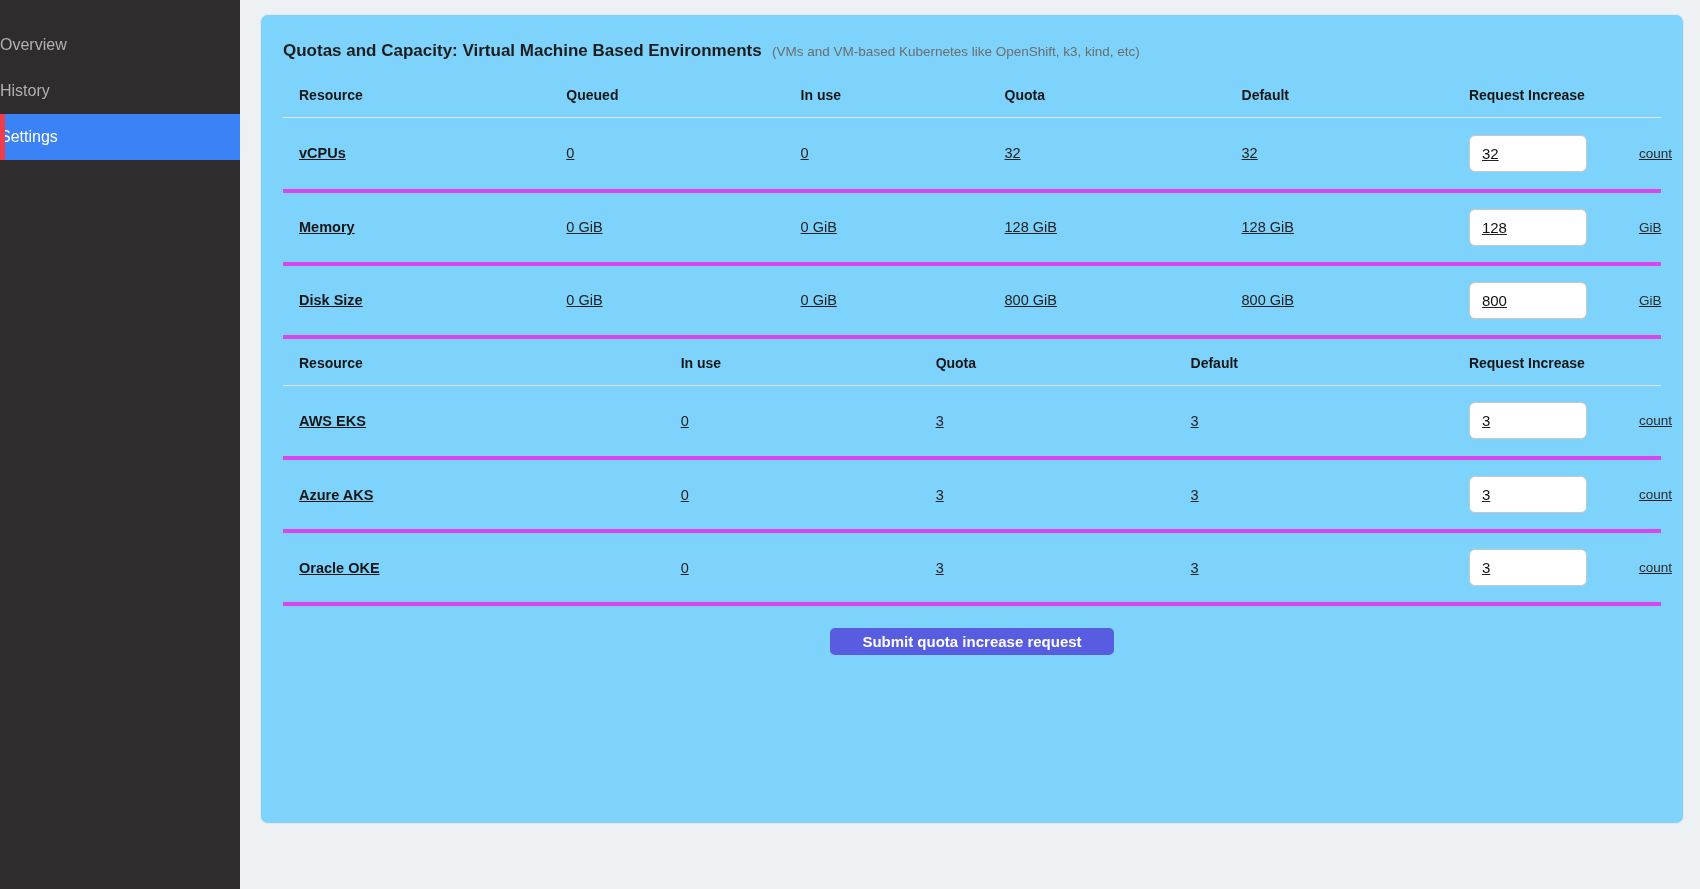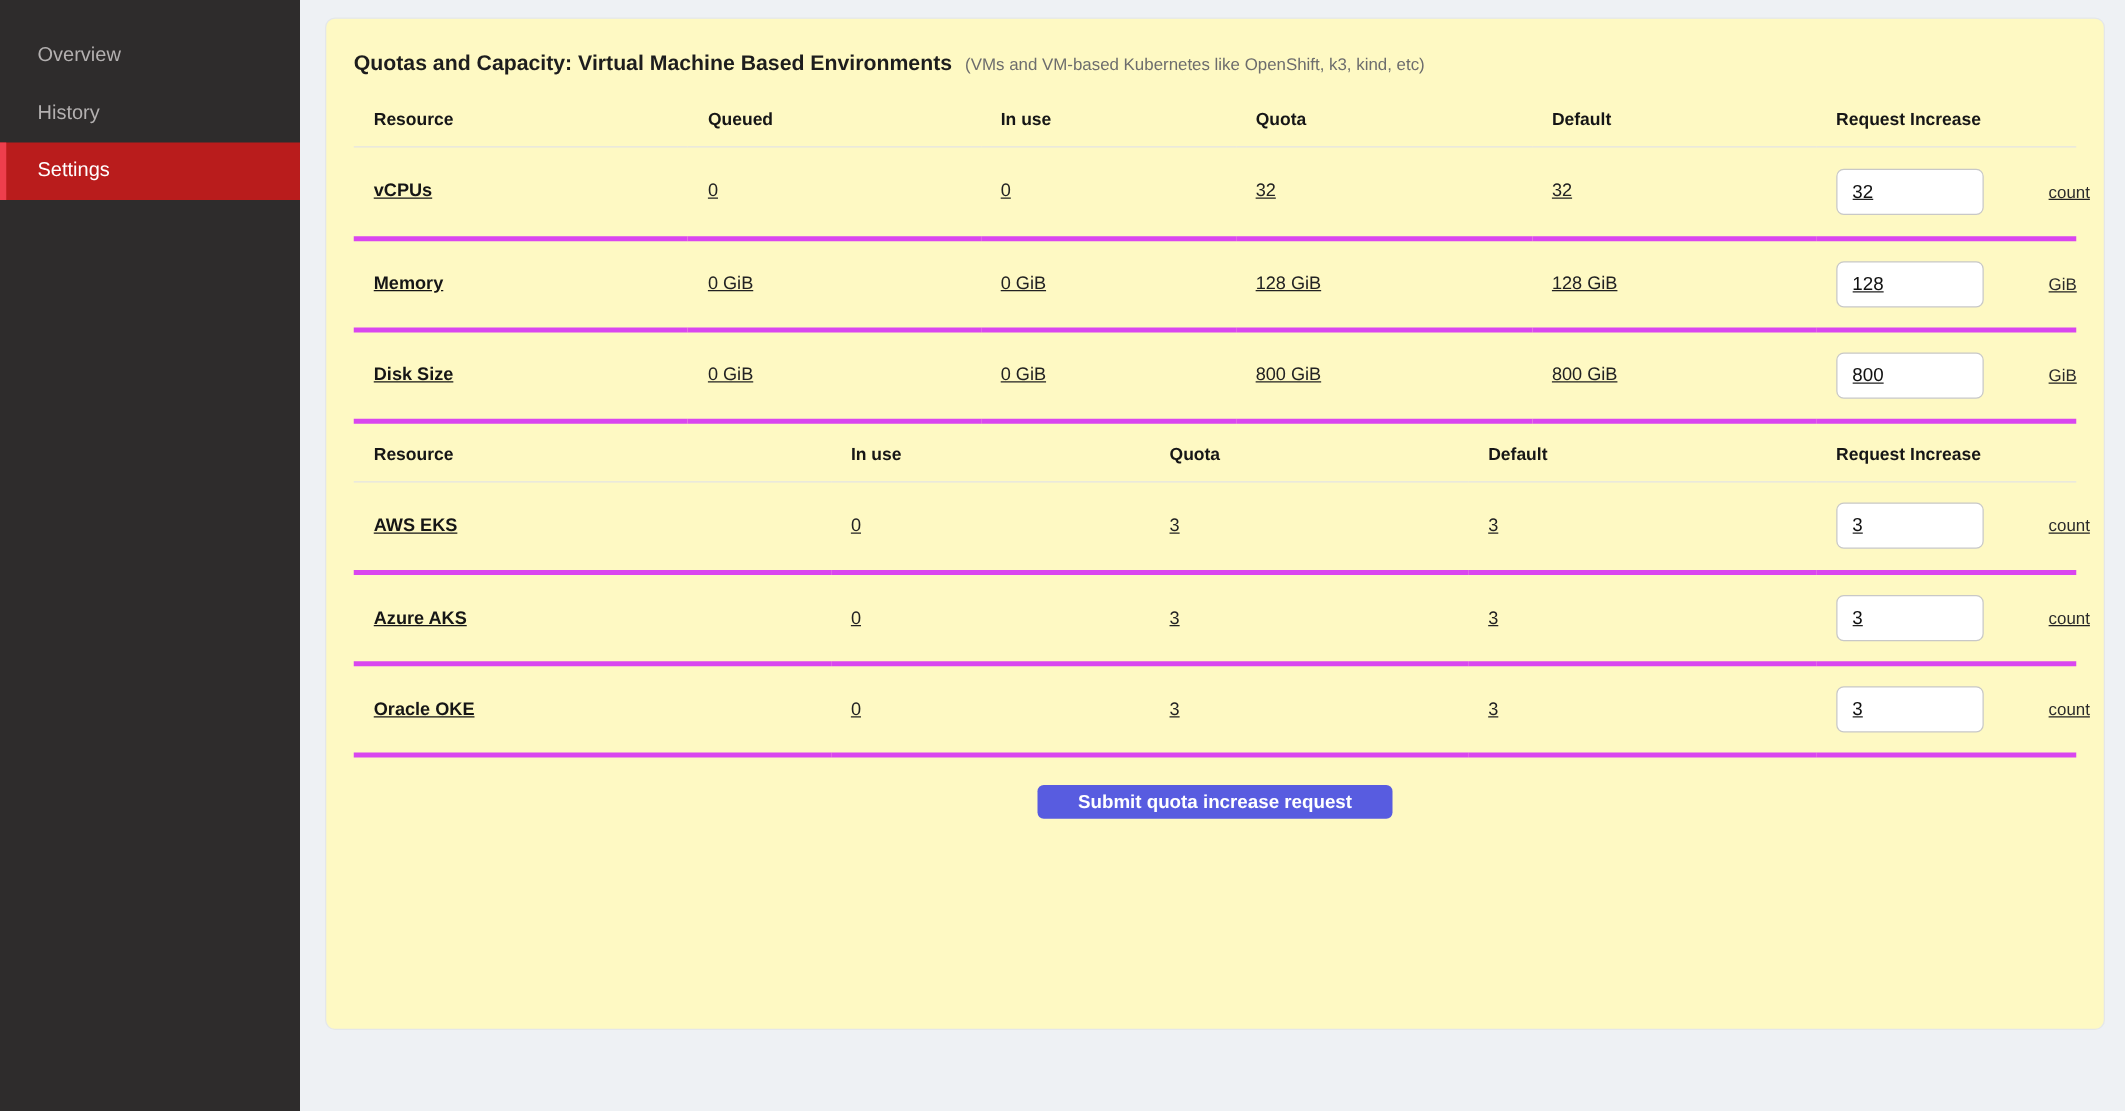--- a/index.html
+++ b/index.html
@@ -15,47 +15,46 @@
   .sidebar {
     width: 240px; height: 100%;
     background: #2e2c2c;
     padding-top: 22px;
     flex-shrink: 0;
   }
   .nav-item {
     position: relative;
     height: 46px;
     display: flex; align-items: center;
-    padding-left: 30px;
     font-size: 16px;
     color: #b3b0b0;
     cursor: pointer;
   }
   .nav-item.active {
-    background: #b91c1c;
+    background: #3b82f6;
     color: #ffffff;
   }
   .nav-item.active::before {
     content: "";
     position: absolute; left: 0; top: 0; bottom: 0;
     width: 5px;
     background: var(--accent-red, #ee3e4c);
   }
 
   
   .main { flex: 1; padding: 14px 16px 16px 20px; }
   h1.page-title {
     font-size: 21px;
     font-weight: 700;
     color: #121212;
     margin: 6px 0 16px 0;
     letter-spacing: 0.2px;
   }
   .card {
-    background: #fef9c3;
+    background: #7dd3fc;
     border: 1px solid #e4e7ea;
     border-radius: 8px;
     padding: 22px;
     min-height: 810px;
   }
 
   .section-heading { margin: 4px 0 10px 0; }
   .section-heading.second { margin-top: 28px; }
   .sec-title { font-size: 17px; font-weight: 700; color: #1d1d1d; }
   .sec-sub  { font-size: 13.5px; color: #6d6d6d; margin-left: 6px; }

